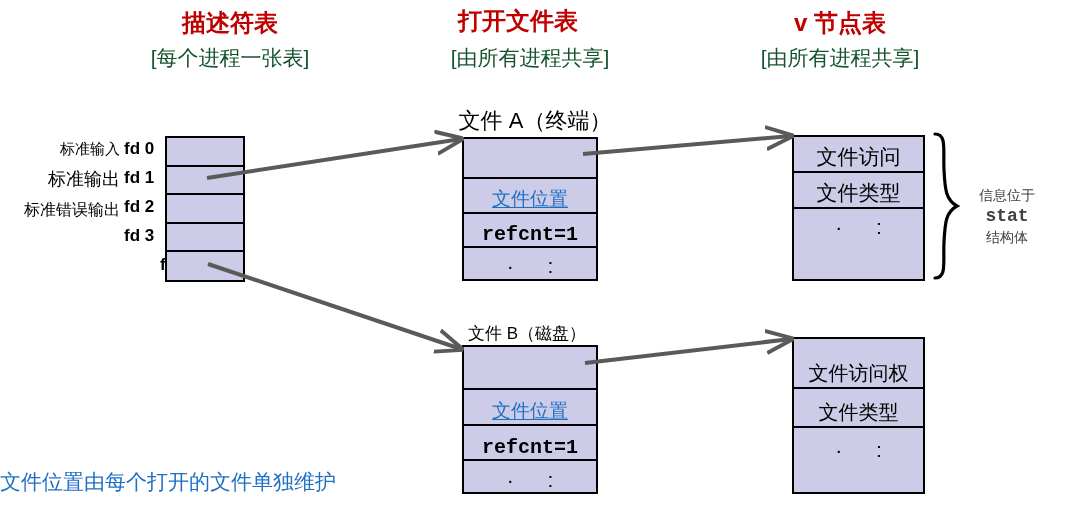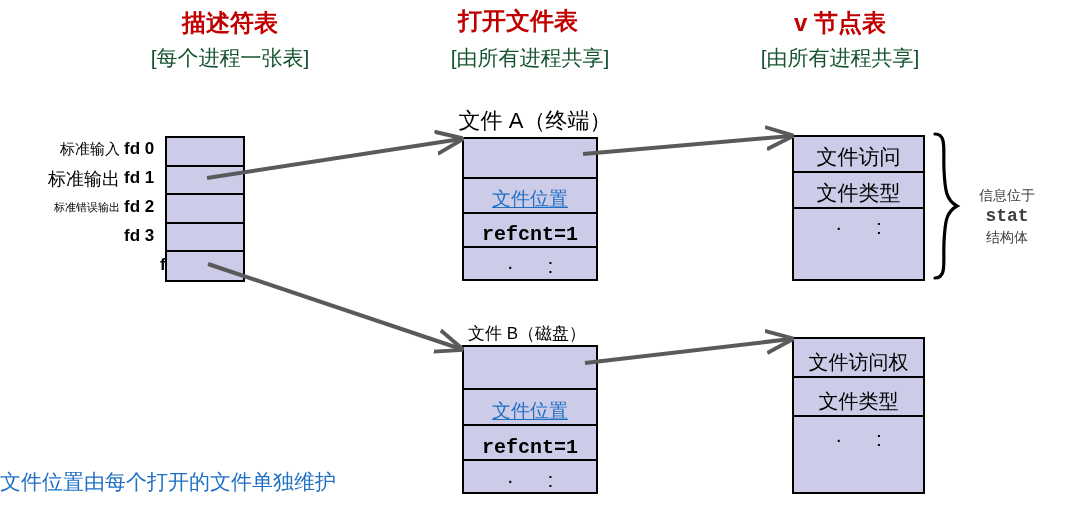--- a/index.html
+++ b/index.html
@@ -81,21 +81,21 @@
 <div class="abs col-sub" style="left:90px;top:44px;width:280px;">[每个进程一张表]</div>
 
 <div class="abs col-title" style="left:388px;top:8px;width:260px;font-family:Liberation Mono, monospace;">打开文件表</div>
 <div class="abs col-sub" style="left:390px;top:44px;width:280px;">[由所有进程共享]</div>
 
 <div class="abs col-title" style="left:715px;top:8px;width:250px;">v 节点表</div>
 <div class="abs col-sub" style="left:700px;top:44px;width:280px;">[由所有进程共享]</div>
 
 <div class="lbl" style="left:0px;top:140px;width:120px;font-size:15px;">标准输入</div>
 <div class="lbl" style="left:0px;top:167px;width:120px;font-size:18px;">标准输出</div>
-<div class="lbl" style="left:0px;top:200px;width:120px;font-size:11px;">标准错误输出</div>
+<div class="lbl" style="left:0px;top:200px;width:120px;font-size:16px;">标准错误输出</div>
 
 <div class="fdlabel" style="left:124px;top:139px;">fd 0</div>
 <div class="fdlabel" style="left:124px;top:168px;">fd 1</div>
 <div class="fdlabel" style="left:124px;top:197px;">fd 2</div>
 <div class="fdlabel" style="left:124px;top:226px;">fd 3</div>
 <div class="fdlabel" style="left:124px;top:255px;margin-left:36px;">fd 4</div>
 
 <div class="abs tbl" style="left:165px;top:136px;width:80px;height:146px;">
   <div class="row fdrow"></div>
   <div class="row fdrow"></div>
@@ -140,21 +140,21 @@
   </div>
   <div class="row" style="height:36px;">
     <span class="txt-vn">文件类型</span>
   </div>
   <div class="row" style="height:30px;">
     <span class="txt-dots">·  :</span>
   </div>
 </div>
 
 <div class="abs tbl" style="left:792px;top:337px;width:133px;height:157px;">
-  <div class="row" style="height:39px;">
+  <div class="row" style="height:50px;">
     <span class="txt-vn-sm">文件访问权</span>
   </div>
   <div class="row" style="height:39px;">
     <span class="txt-vn-sm">文件类型</span>
   </div>
   <div class="row" style="height:34px;">
     <span class="txt-dots">·  :</span>
   </div>
 </div>
 

